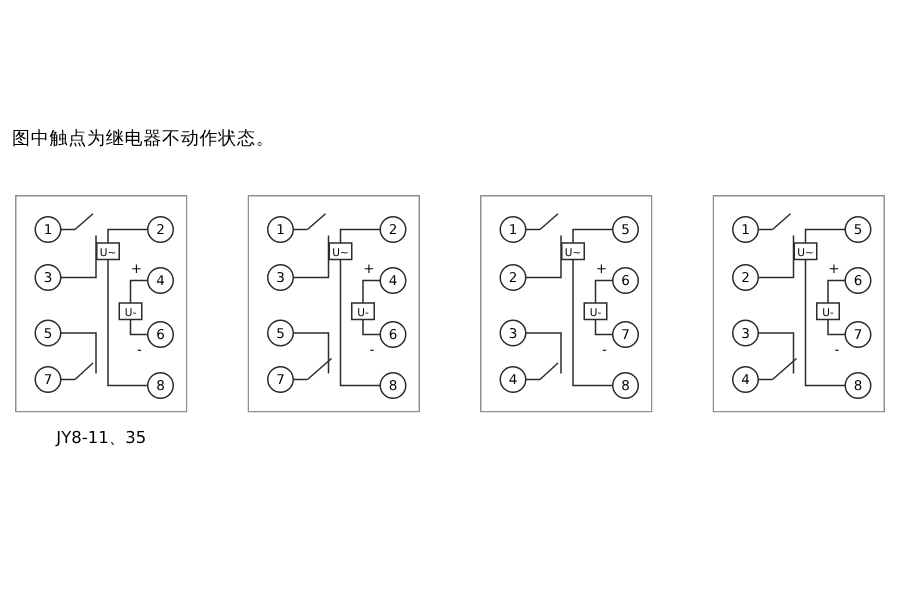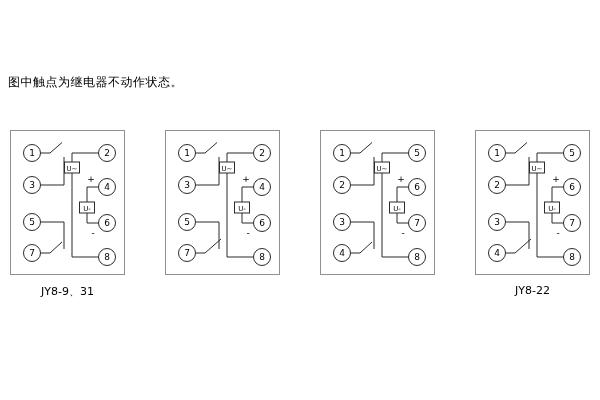--- a/index.html
+++ b/index.html
@@ -7,21 +7,21 @@
   body {
     width: 600px; height: 400px;
     background: #ffffff;
     font-family: "DejaVu Sans", "Liberation Sans", sans-serif;
     color: #000;
     position: relative;
     overflow: hidden;
   }
   .note {
     position: absolute;
-    left: 8px; top: 74px;
+    left: 8px; top: 84px;
     font-size: 12px;
     letter-spacing: 0.5px;
   }
   .panels {
     position: absolute;
     left: 10px; top: 130px;
     display: flex;
     gap: 40px;
   }
   .panel { width: 115px; }
@@ -92,21 +92,21 @@
       </g>
       <g>
         <circle class="term" cx="97" cy="93" r="8.5"></circle>
         <text class="term-label" x="97" y="96">6</text>
       </g>
       <g>
         <circle class="term" cx="97" cy="127" r="8.5"></circle>
         <text class="term-label" x="97" y="130">8</text>
       </g>
     </svg>
-    <div class="caption">JY8-9、31</div>
+    <div class="caption">JY8-11、35</div>
   </div>
 
   <div class="panel">
     <svg width="115" height="145" viewBox="0 0 115 145">
       <rect class="frame" x="0.5" y="0.5" width="114" height="144"></rect>
       <polyline class="wire" points="88.5,23 62,23 62,32"></polyline>
       <polyline class="wire" points="62,43 62,127 88.5,127"></polyline>
       <polyline class="wire" points="88.5,57 77,57 77,72"></polyline>
       <polyline class="wire" points="77,83 77,93 88.5,93"></polyline>
       <line class="wire" x1="30.5" y1="23" x2="40" y2="23"></line>
@@ -255,16 +255,15 @@
       </g>
       <g>
         <circle class="term" cx="97" cy="93" r="8.5"></circle>
         <text class="term-label" x="97" y="96">7</text>
       </g>
       <g>
         <circle class="term" cx="97" cy="127" r="8.5"></circle>
         <text class="term-label" x="97" y="130">8</text>
       </g>
     </svg>
-    <div class="caption">JY8-22</div>
   </div>
 
 </div>
 
 </body></html>

